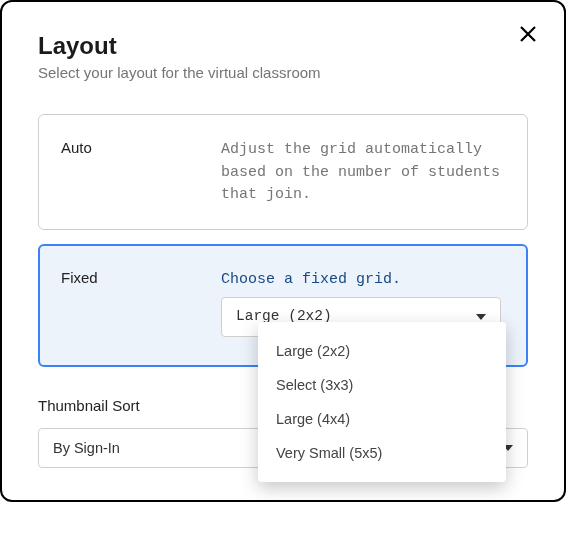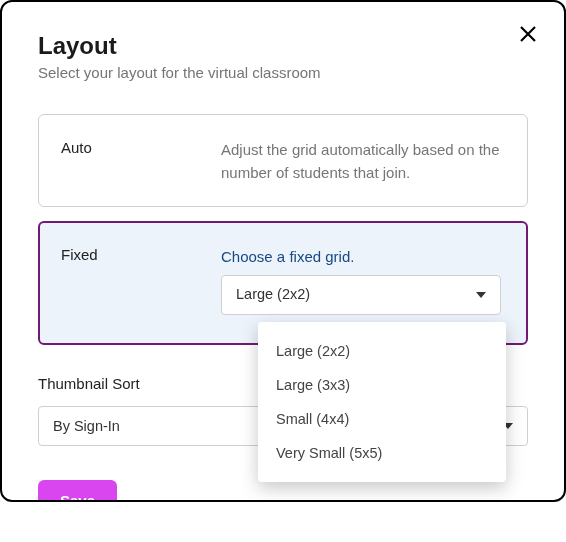--- a/index.html
+++ b/index.html
@@ -45,34 +45,35 @@
     margin-bottom: 33px;
   }
   .option-card {
     border: 1px solid #cfcfcf;
     border-radius: 6px;
     padding: 24px 22px 22px 22px;
     display: flex;
     margin-bottom: 14px;
   }
   .option-card.selected {
-    border: 2px solid #701a75;
+    border: 2px solid #3b82f6;
     background: #edf3fb;
     padding: 23px 21px 28px 21px;
   }
   .option-left {
     width: 160px;
     font-size: 15px;
     color: #222;
   }
   .option-right {
     flex: 1;
     font-size: 15px;
     color: #767676;
     line-height: 1.5;
+    font-family: Liberation Mono, monospace;
   }
   .option-card.selected .option-right .fixed-msg {
     color: #174a84;
     margin-bottom: 6px;
     display: block;
   }
   .select-box {
     position: relative;
     background: #fff;
     border: 1px solid #cfcfcf;
@@ -183,18 +184,18 @@
     </span>
   </div>
 
   <button class="save-btn">
     <span>Save</span>
   </button>
 
   
   <div class="dropdown-menu">
     <div class="dropdown-item">Large (2x2)</div>
-    <div class="dropdown-item">Large (3x3)</div>
-    <div class="dropdown-item">Small (4x4)</div>
+    <div class="dropdown-item">Select (3x3)</div>
+    <div class="dropdown-item">Large (4x4)</div>
     <div class="dropdown-item">Very Small (5x5)</div>
   </div>
 
 </div>
 
 </body></html>

